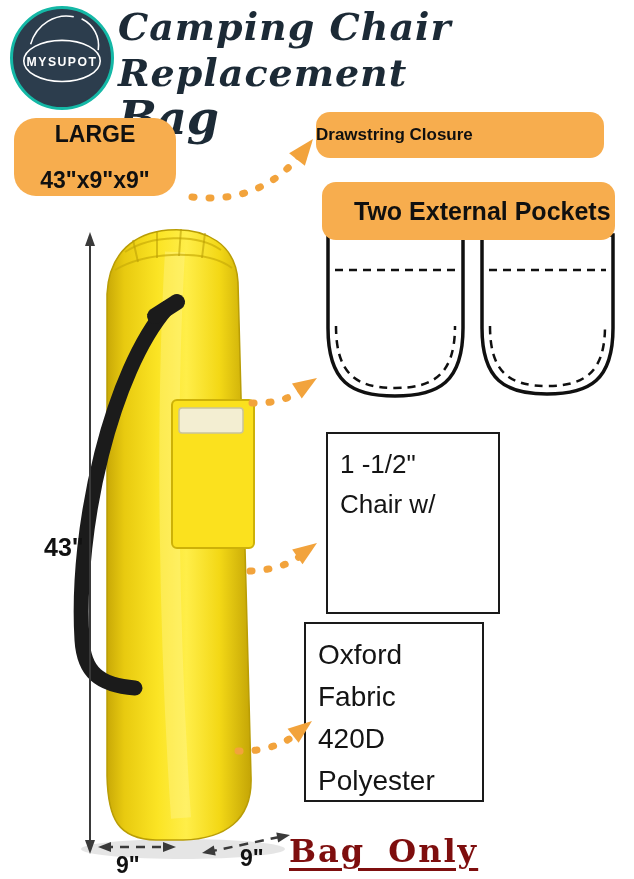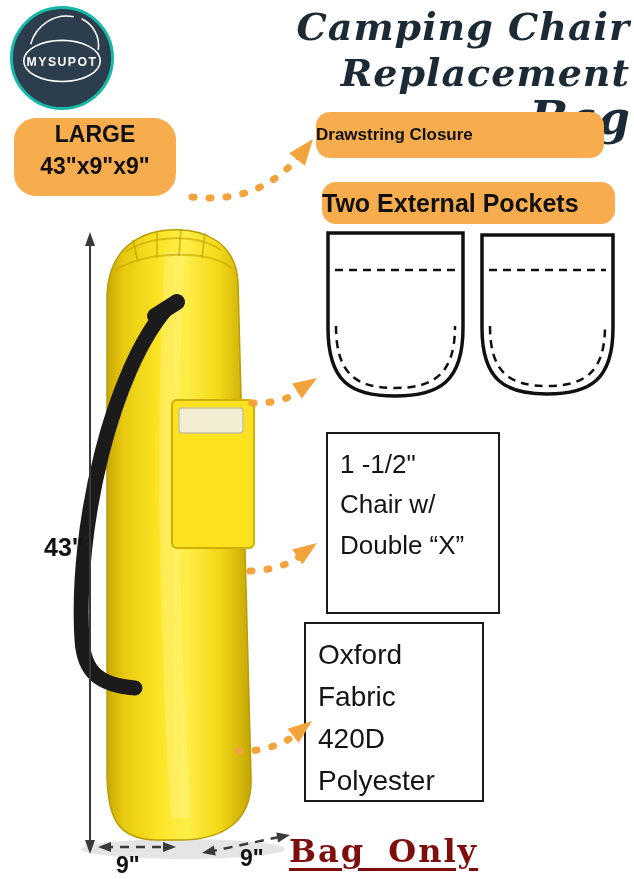--- a/index.html
+++ b/index.html
@@ -7,32 +7,32 @@
   body { font-family:"Liberation Sans", sans-serif; }
   #canvas { position:relative; width:634px; height:879px; background:#ffffff; overflow:hidden; }
   .abs { position:absolute; }
 
   
   #logo { left:10px; top:6px; width:104px; height:104px; border-radius:50%;
           background:#2c3d4d; border:3px solid #14b8a6; }
   #logo svg { display:block; width:100%; height:100%; }
 
   
-  #title { left:118px; top:4px; width:512px; text-align:right; color:#1c2a36;
+  #title { left:118px; top:4px; width:512px; text-align:left; color:#1c2a36;
            font-family:"DejaVu Serif", serif; font-style:italic; }
   #title .t1 { font-size:38px; font-weight:600; line-height:1.2; letter-spacing:1px; }
   #title .t2 { font-size:46px; font-weight:600; line-height:1.0; }
 
   
   .badge { position:absolute; background:#f7ad4e; color:#101010; font-weight:bold;
-           display:flex; align-items:center; justify-content:flex-start; }
+           display:flex; align-items:center; justify-content:space-between; }
   #size-badge { left:14px; top:118px; width:162px; height:78px; flex-direction:column;
                 font-size:23px; line-height:1.4; border-radius:22px; }
   #feat-drawstring { left:316px; top:112px; width:288px; height:46px; font-size:17px; border-radius:14px; }
-  #feat-pockets { left:322px; top:182px; width:293px; height:42px; font-size:25px; border-radius:14px; }
+  #feat-pockets { left:322px; top:182px; width:293px; height:58px; font-size:25px; border-radius:14px;padding-left:32px; }
 
   
   .callout { position:absolute; background:#ffffff; border:2px solid #1a1a1a; color:#141414;
              padding:10px 12px; display:flex; flex-direction:column; }
   #callout-strap  { left:326px; top:432px; width:174px; height:182px; font-size:26px; line-height:1.55; }
   #callout-fabric { left:304px; top:622px; width:180px; height:180px; font-size:28px; line-height:1.5; }
 
   
   .meas { position:absolute; color:#111; font-weight:bold; }
   #meas-height { left:44px;  top:533px; font-size:25px; }
@@ -113,21 +113,20 @@
   <div class="badge" id="feat-drawstring">
     <span>Drawstring Closure</span>
   </div>
   <div class="badge" id="feat-pockets">
     <span>Two External Pockets</span>
   </div>
 
   <div class="callout" id="callout-strap">
     <span>1 -1/2"</span>
     <span>Chair w/</span>
-    <span>Double “X”</span>
   </div>
   <div class="callout" id="callout-fabric">
     <span>Oxford</span>
     <span>Fabric</span>
     <span>420D</span>
     <span>Polyester</span>
   </div>
 
   <svg class="layer" style="left:0; top:0; pointer-events:none;" width="634" height="879" viewBox="0 0 634 879">
     <g stroke="#F2A33C" stroke-width="7" fill="none" stroke-linecap="round" stroke-dasharray="2 15">

